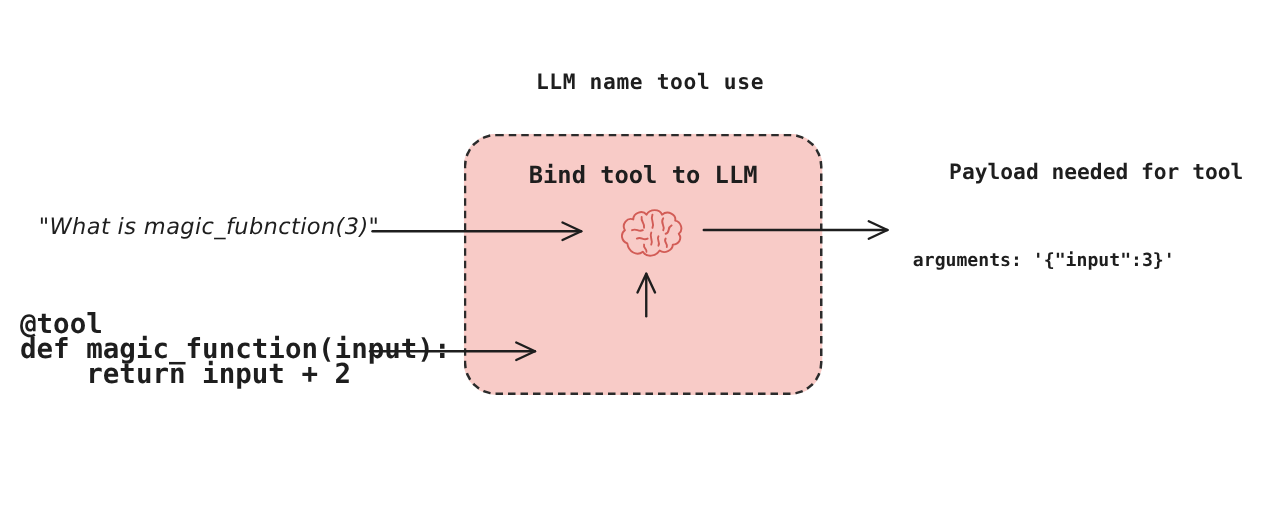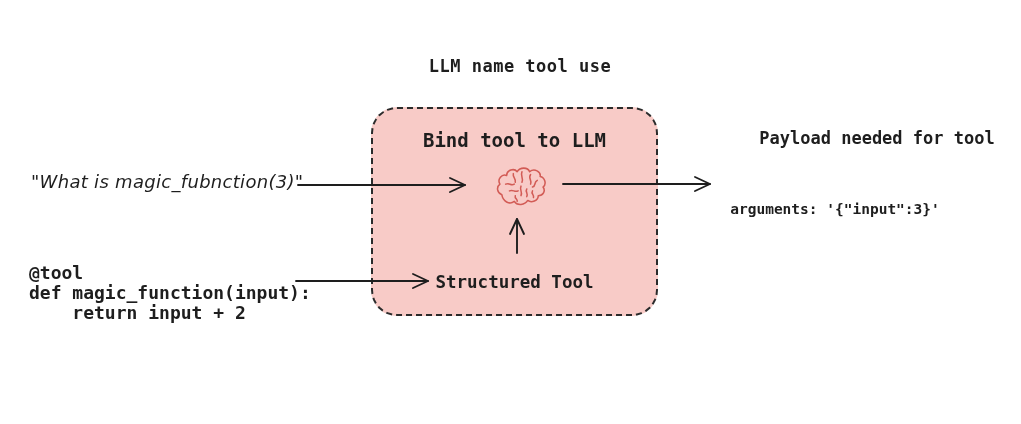--- a/index.html
+++ b/index.html
@@ -39,22 +39,22 @@
     font-family: "DejaVu Sans", "Liberation Sans", sans-serif;
     font-style: italic;
     font-weight: 500;
     font-size: 18px;
     letter-spacing: 0.3px;
     color: #1e1e1e;
     white-space: pre;
   }
   .code {
     left: 16px; top: 250px;
-    margin: 13px;
-    font-size: 18px;
+    margin: 0;
+    font-size: 22px;
     line-height: 20px;
   }
   .bind-box {
     left: 371px; top: 107px;
     width: 287px; height: 209px;
     box-sizing: border-box;
     border: 2.5px dashed #2b2b2b;
     border-radius: 26px;
     background-color: #f8cbc7;
   }
@@ -112,21 +112,20 @@
       <path d="M 31 7 C 29 12, 33 13, 31 18"></path>
       <path d="M 40 10 C 37 14, 42 16, 40 20"></path>
       <path d="M 47 16 C 43 18, 46 22, 42 23"></path>
       <path d="M 18 27 C 22 25, 23 29, 27 27"></path>
       <path d="M 30 22 C 28 26, 32 28, 30 32"></path>
       <path d="M 36 25 C 34 28, 38 30, 36 33"></path>
       <path d="M 42 27 C 40 30, 44 31, 43 34"></path>
       <path d="M 24 32 C 23 35, 27 36, 26 38"></path>
     </svg>
 
-    <div class="abs centerx mono tool-label">Structured Tool</div>
   </div>
 
   <div class="abs centerx mono payload-label">Payload needed for tool</div>
 
   <div class="abs centerx mono payload-text">
     <div>arguments: '{"input":3}'</div>
   </div>
 
   <svg class="abs arrows" viewBox="0 0 1021 424" fill="none" stroke="currentColor" stroke-width="1.9" stroke-linecap="round" stroke-linejoin="round" style="color: rgb(30, 30, 30);">
     <g>

